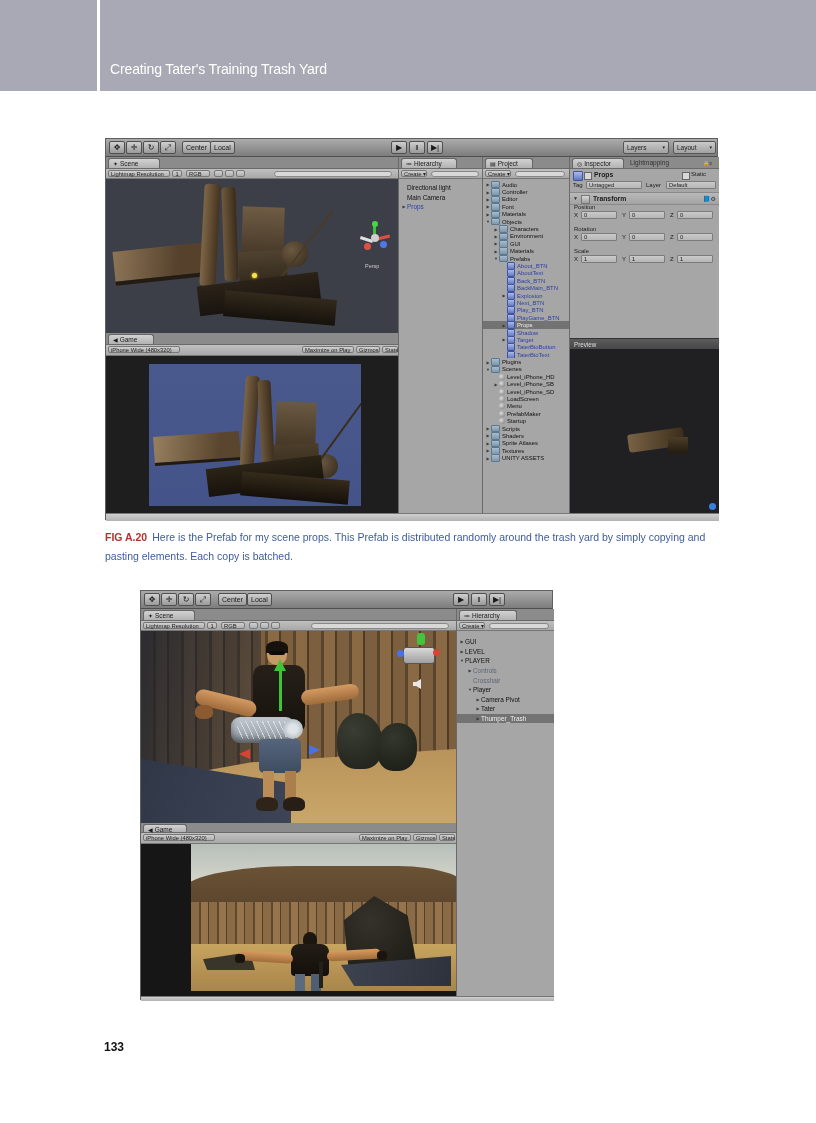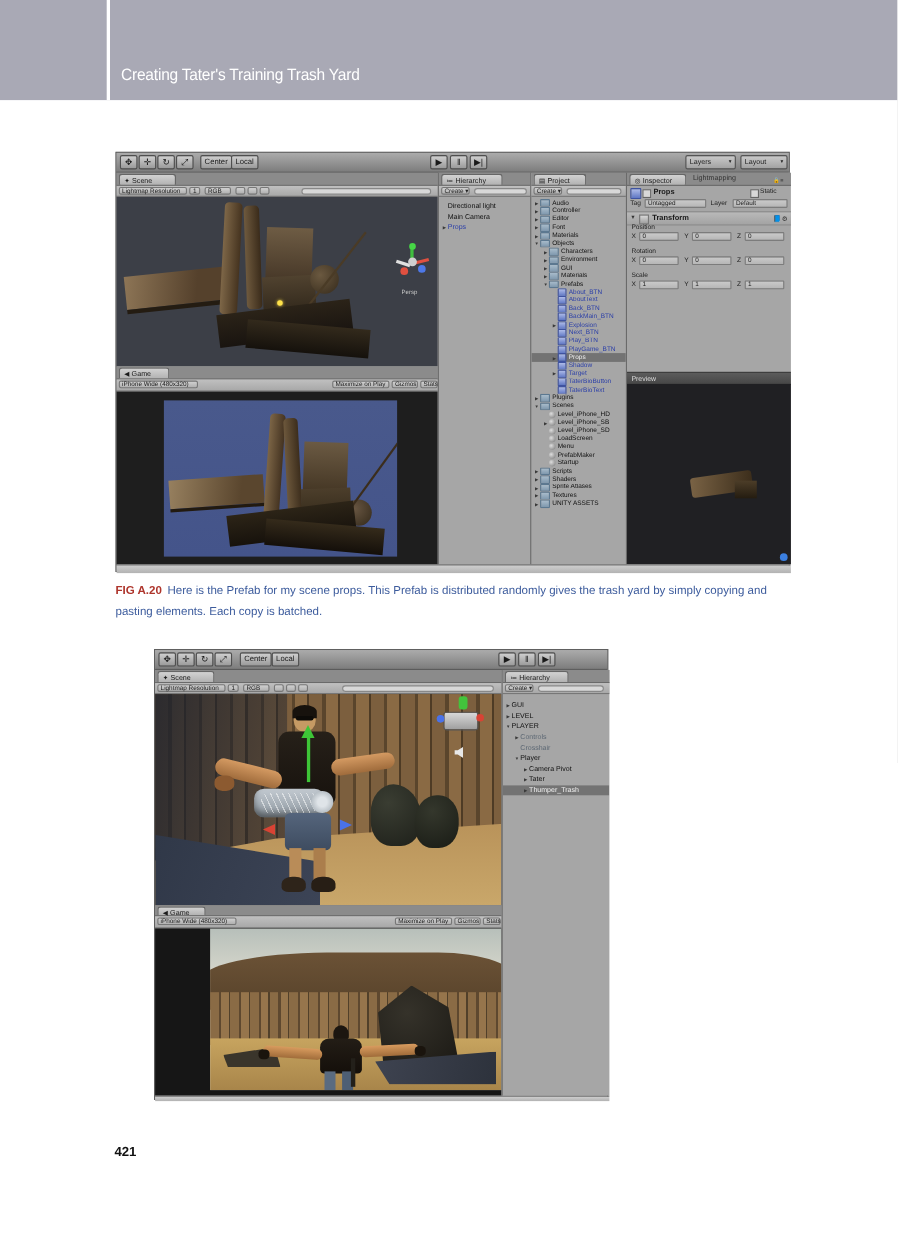--- a/index.html
+++ b/index.html
@@ -442,21 +442,21 @@
       <div class="vp" style="left:0;top:192px;width:150px;height:164px;background:#202023;">
         <div class="shape" style="left:58px;top:82px;width:56px;height:18px;transform:rotate(-8deg);background:linear-gradient(100deg,#7a6345,#3a2c1a);border-radius:3px;"></div>
         <div class="shape" style="left:98px;top:88px;width:20px;height:16px;background:linear-gradient(#4c3d28,#241c10);"></div>
         <div class="shape" style="left:139px;top:154px;width:7px;height:7px;border-radius:50%;background:#3b7fe0;"></div>
       </div>
     </div>
 
     <div class="strip" style="left:0;top:374px;width:613px;height:8px;"></div>
   </div>
 
-  <div class="caption cap20"><span class="cap-label">FIG A.20</span><span>Here is the Prefab for my scene props. This Prefab is distributed randomly gives the trash yard by simply copying and pasting elements. Each copy is batched.</span></div>
+  <div class="caption cap20"><span class="cap-label">FIG A.20</span><span>Here is the Prefab for my scene props. This Prefab is distributed randomly around the trash yard by simply copying and pasting elements. Each copy is batched.</span></div>
 
   <div class="editor" id="ed2" style="left:140px;top:590px;width:413px;height:410px;">
     <div class="u-toolbar">
       <div class="tbtn icon" style="left:3px;">✥</div>
       <div class="tbtn icon" style="left:20px;">✛</div>
       <div class="tbtn icon" style="left:37px;">↻</div>
       <div class="tbtn icon" style="left:54px;">⤢</div>
       <div class="tbtn" style="left:77px;">Center</div>
       <div class="tbtn" style="left:106px;">Local</div>
       <div class="tbtn icon" style="left:312px;">▶</div>
@@ -597,14 +597,14 @@
           <div class="trow sel" style="padding-left: 18px;">
             <span class="arr">▶</span>
             <span class="ticon none"></span>
             <span class="tlabel">Thumper_Trash</span>
           </div>
         </div>
     </div>
   </div>
 
 
-  <div class="pagenum">421</div>
+  <div class="pagenum">133</div>
 </div>
 
 </body></html>

